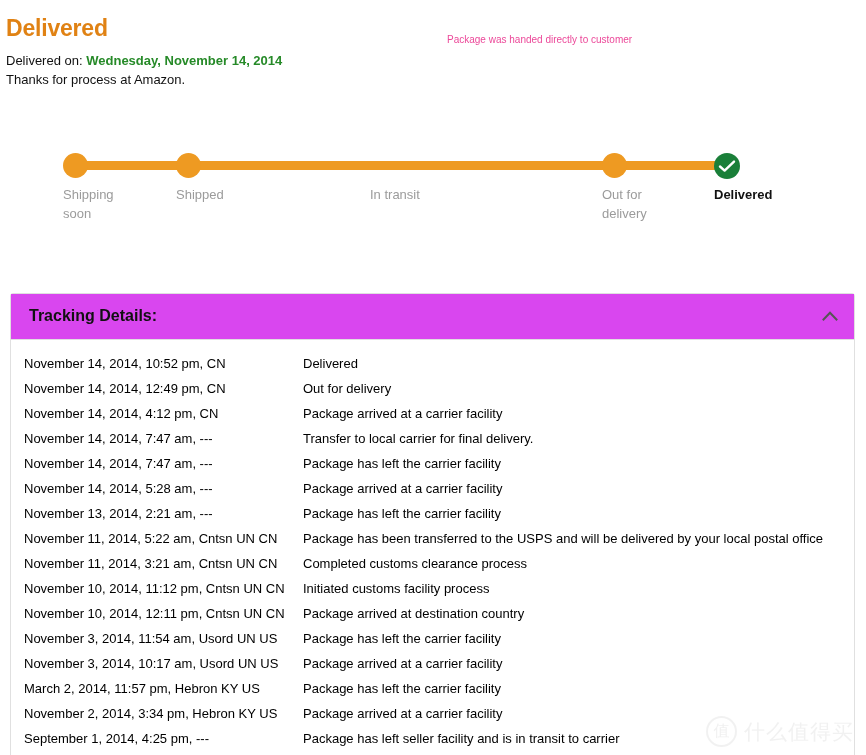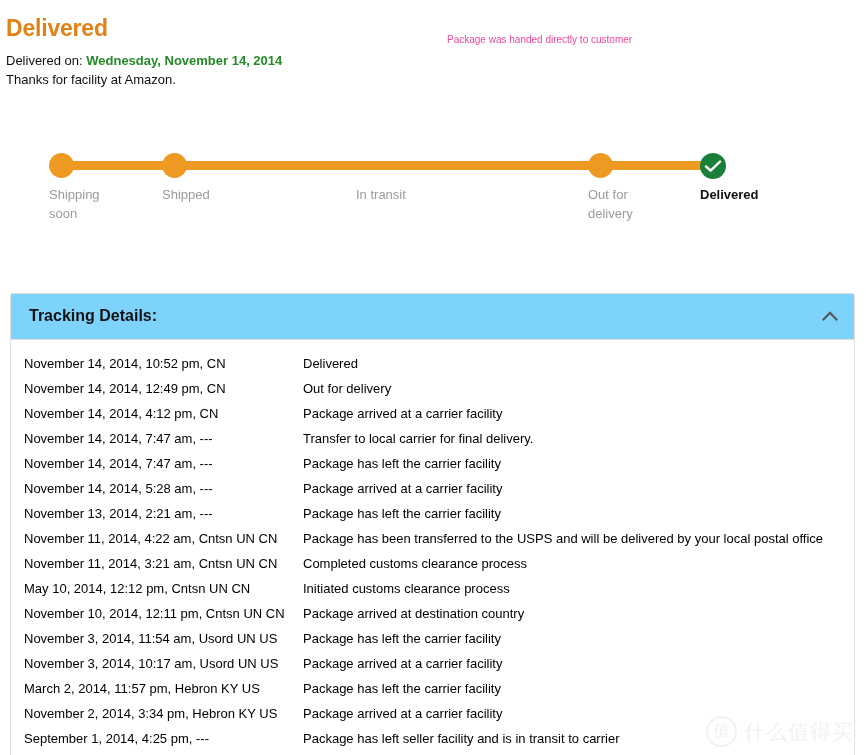--- a/index.html
+++ b/index.html
@@ -49,21 +49,21 @@
     font-size: 10px;
     color: #ec4899;
     line-height: 18px;
     white-space: nowrap;
     margin-top: 11px;
   }
 
   
   #tracker {
     position: absolute;
-    left: 0;
+    left: 14px;
     top: 130px;
     width: 730px;
     height: 120px;
   }
   #tracker-bar {
     position: absolute;
     left: 55px;
     top: 31px;
     width: 660px;
     height: 9px;
@@ -116,21 +116,21 @@
     left: 10px;
     top: 293px;
     width: 845px;
     border: 1px solid #E0E0E0;
     border-radius: 3px;
     background: #ffffff;
     box-sizing: border-box;
   }
   #panel-header {
     height: 45px;
-    background: #7dd3fc;
+    background: #d946ef;
     border-bottom: 1px solid #E0E0E0;
     position: relative;
     cursor: pointer;
   }
   #panel-title {
     position: absolute;
     left: 18px;
     top: 13px;
     font-size: 16px;
     font-weight: bold;
@@ -198,21 +198,21 @@
 </style>
 </head>
 <body>
 
 <div id="status-block">
   <div id="delivered-heading">Delivered</div>
   <div class="sub-line">
     <span>Delivered on:</span>
     <span id="delivered-date">Wednesday, November 14, 2014</span>
   </div>
-  <div class="sub-line">Thanks for facility at Amazon.</div>
+  <div class="sub-line">Thanks for process at Amazon.</div>
 </div>
 
 <div id="handoff-note">Package was handed directly to customer</div>
 
 <div id="tracker">
   <div id="tracker-bar"></div>
 
   <div class="tracker-step" style="left:49px;">
     <div class="tracker-dot"></div>
     <div class="tracker-label">Shipping soon</div>
@@ -273,30 +273,30 @@
       </div>
       <div class="tracking-row">
         <div class="row-date">November 14, 2014, 5:28 am, ---</div>
         <div class="row-status">Package arrived at a carrier facility</div>
       </div>
       <div class="tracking-row">
         <div class="row-date">November 13, 2014, 2:21 am, ---</div>
         <div class="row-status">Package has left the carrier facility</div>
       </div>
       <div class="tracking-row">
-        <div class="row-date">November 11, 2014, 4:22 am, Cntsn UN CN</div>
+        <div class="row-date">November 11, 2014, 5:22 am, Cntsn UN CN</div>
         <div class="row-status">Package has been transferred to the USPS and will be delivered by your local postal office</div>
       </div>
       <div class="tracking-row">
         <div class="row-date">November 11, 2014, 3:21 am, Cntsn UN CN</div>
         <div class="row-status">Completed customs clearance process</div>
       </div>
       <div class="tracking-row">
-        <div class="row-date">May 10, 2014, 12:12 pm, Cntsn UN CN</div>
-        <div class="row-status">Initiated customs clearance process</div>
+        <div class="row-date">November 10, 2014, 11:12 pm, Cntsn UN CN</div>
+        <div class="row-status">Initiated customs facility process</div>
       </div>
       <div class="tracking-row">
         <div class="row-date">November 10, 2014, 12:11 pm, Cntsn UN CN</div>
         <div class="row-status">Package arrived at destination country</div>
       </div>
       <div class="tracking-row">
         <div class="row-date">November 3, 2014, 11:54 am, Usord UN US</div>
         <div class="row-status">Package has left the carrier facility</div>
       </div>
       <div class="tracking-row">

